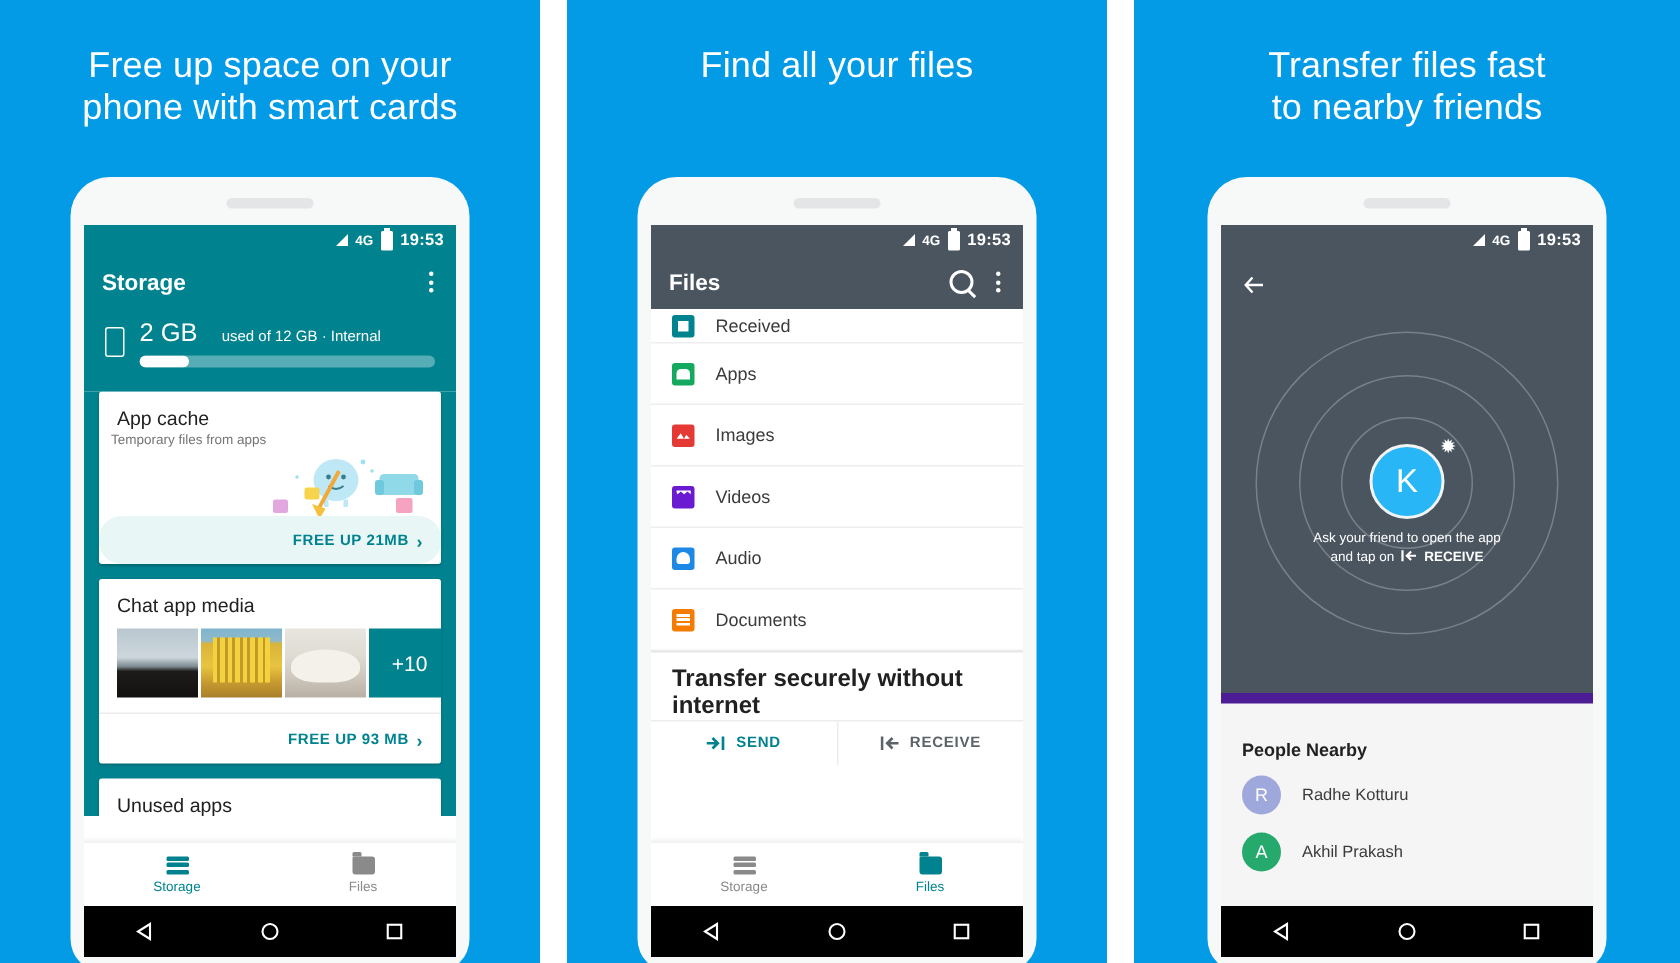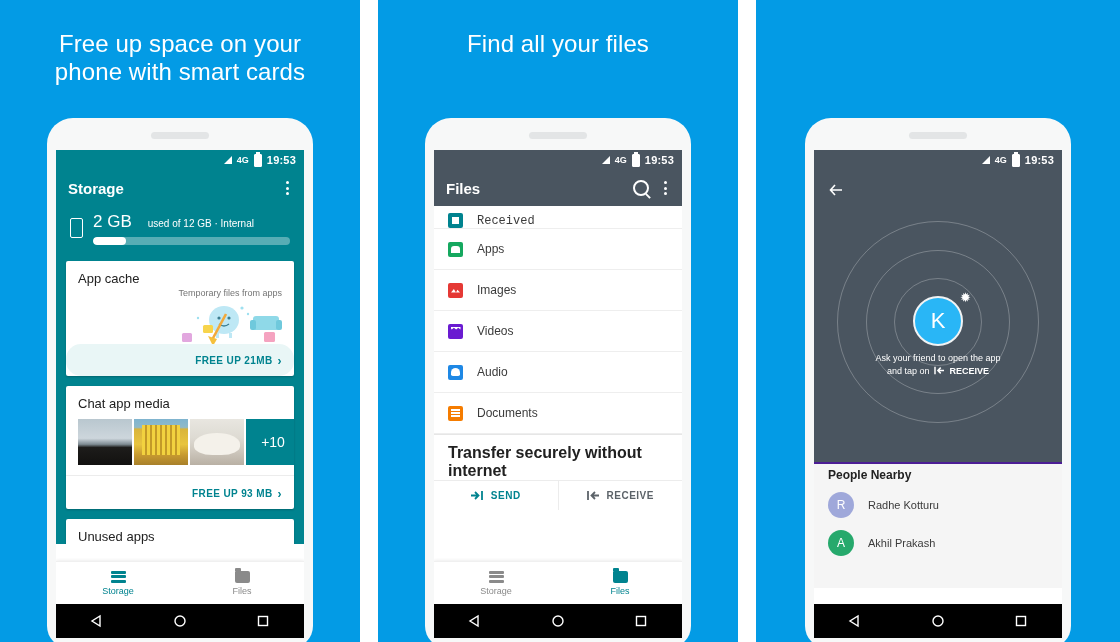--- a/index.html
+++ b/index.html
@@ -202,22 +202,21 @@
     overflow: hidden;
   }
   .card-title {
     font-size: 13px;
     color: #212121;
     padding: 10px 12px 0 12px;
   }
   .card-sub {
     font-size: 9px;
     color: #757575;
-    padding: 2px 12px 0 28px;
-    text-align: right;
+    padding: 2px 12px 0 8px;
   }
   .cache-illus-row {
     position: relative;
     height: 46px;
     background: #ffffff;
   }
   .cache-action {
     background: #E9F6F6;
     text-align: right;
     padding: 6px 12px 8px 12px;
@@ -370,21 +369,21 @@
   .file-list { background: #ffffff; }
   .file-row {
     display: flex;
     align-items: center;
     gap: 14px;
     padding: 0 14px;
     height: 40px;
     border-bottom: 1px solid #eeeeee;
     cursor: pointer;
   }
-  .file-row.clipped { height: 22px; align-items: flex-end; font-family: Liberation Mono, monospace; }
+  .file-row.clipped { height: 22px; align-items: center; }
   .ftype {
     width: 15px; height: 15px;
     border-radius: 2px;
     flex: none;
     display: flex;
     align-items: center;
     justify-content: center;
   }
   .ftype b {
     display: block;
@@ -480,22 +479,22 @@
     top: 182px;
     text-align: center;
     color: #ffffff;
     font-size: 9px;
     line-height: 13px;
   }
   .radar-hint .recv-inline { font-weight: bold; }
   .people {
     background: #f5f5f5;
     height: 120px;
-    padding: 4px 14px 0 14px;
-    border-top: 2px solid #4c1d95;
+    padding: 24px 14px 0 14px;
+    border-top: 7px solid #4c1d95;
   }
   .people-title {
     font-size: 12px;
     font-weight: bold;
     color: #212121;
     margin-bottom: 10px;
   }
   .person {
     display: flex;
     align-items: center;
@@ -757,20 +756,24 @@
         <svg width="14" height="14" viewBox="0 0 14 14">
           <rect x="2.5" y="2.5" width="9" height="9" fill="none" stroke="#ffffff" stroke-width="1.4"></rect>
         </svg>
       </div>
     </div>
   </div>
 
   <div class="gap"></div>
 
   <div class="panel panel-3">
+    <div class="headline">
+      <span>Transfer files fast</span>
+      <span class="l2">to nearby friends</span>
+    </div>
 
     <div class="phone">
       <div class="speaker"></div>
       <div class="screen">
 
         <div class="statusbar dark-bar">
           <div class="sig"></div>
           <span class="sb-net">4G</span>
           <div class="batt"></div>
           <span class="sb-time">19:53</span>

